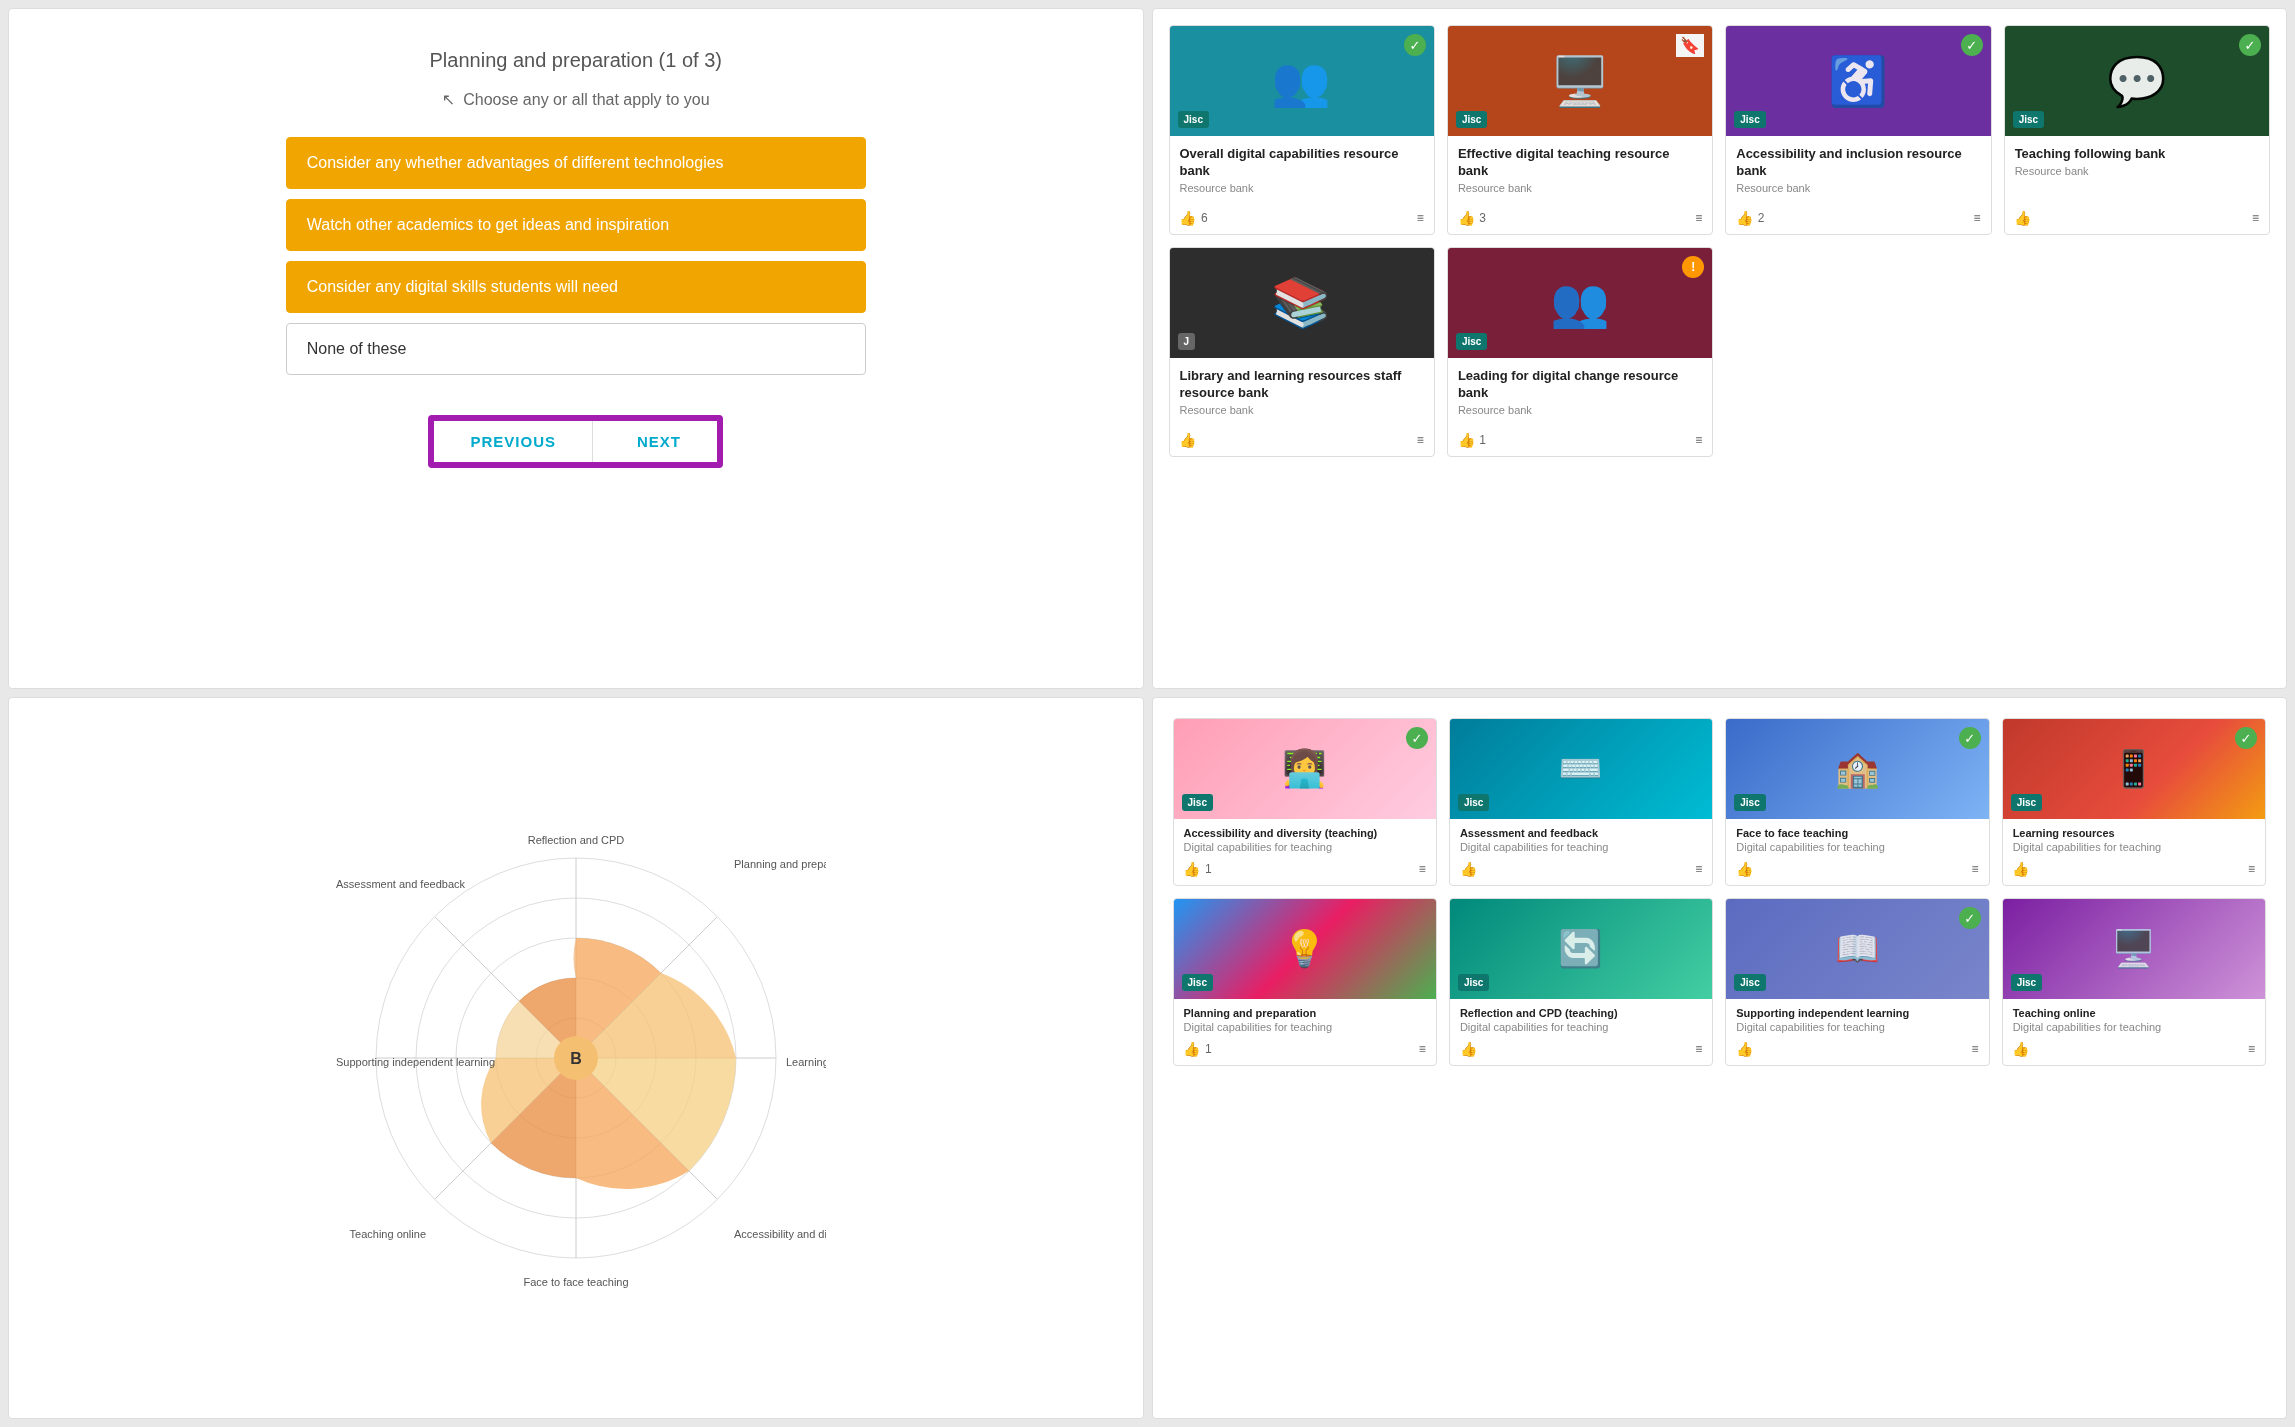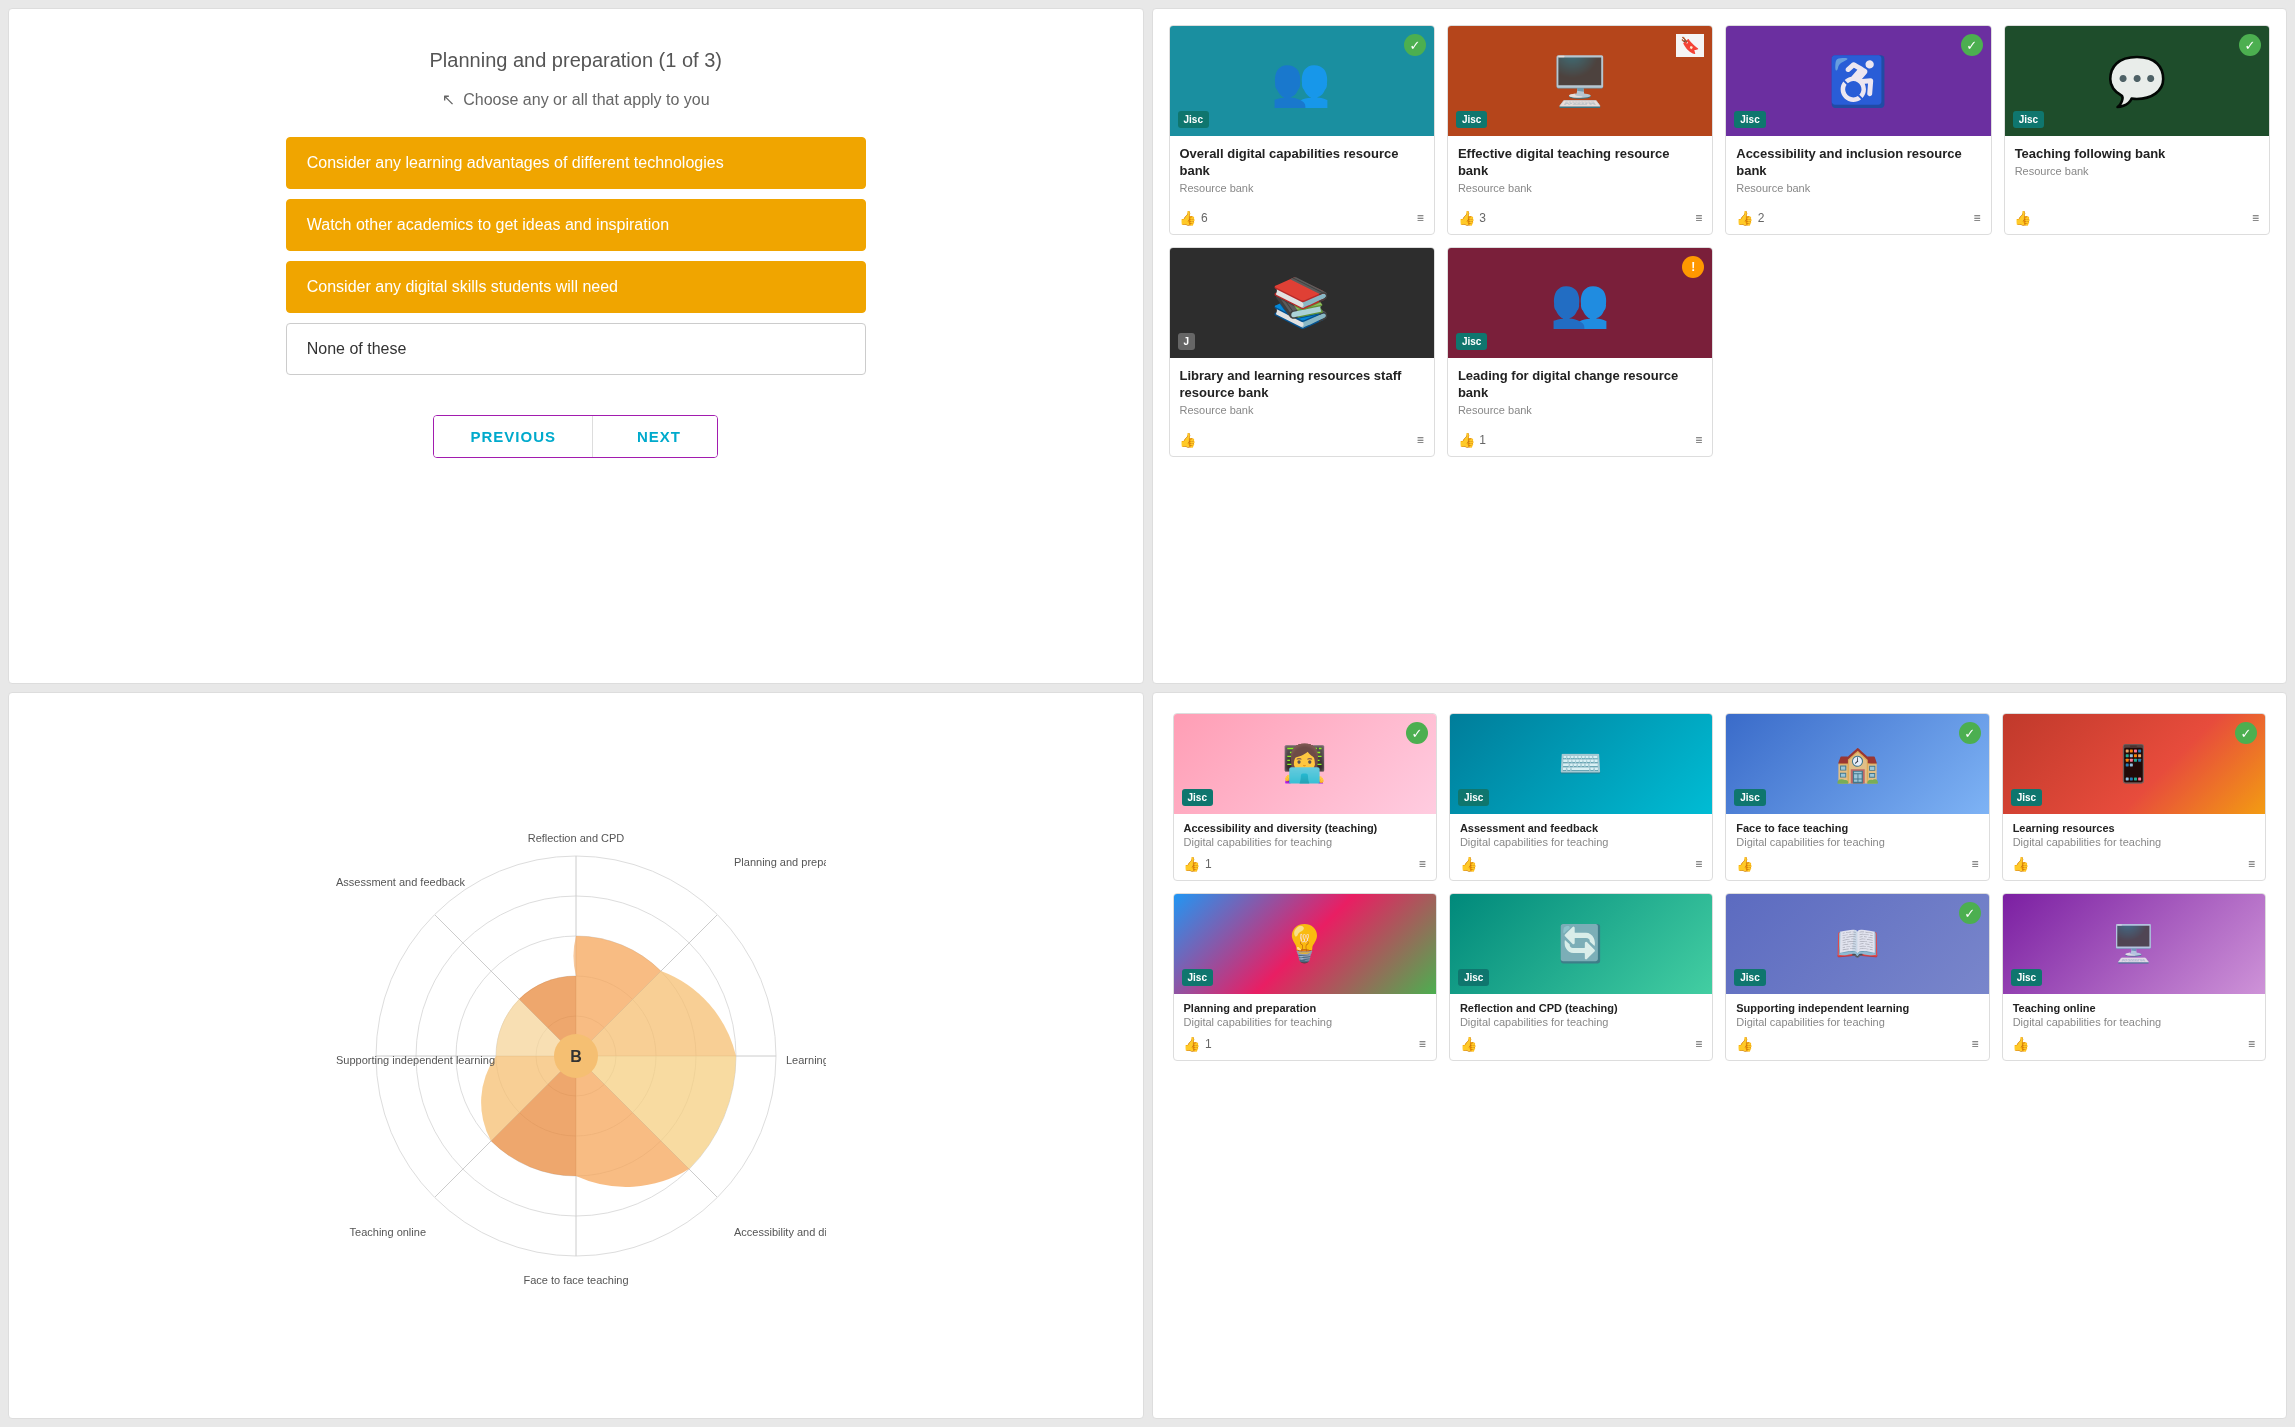--- a/index.html
+++ b/index.html
@@ -72,21 +72,21 @@
       color: #fff;
       border-color: #f0a500;
     }
     .quiz-option.unselected {
       background: #fff;
       color: #333;
     }
     .quiz-nav {
       display: flex;
       gap: 8px;
-      border: 1px solid #a21caf;
+      border: 6px solid #a21caf;
       border-radius: 4px;
       overflow: hidden;
       justify-content: center;
     }
     .quiz-nav-btn {
       padding: 12px 36px;
       font-size: 15px;
       font-weight: bold;
       cursor: pointer;
       background: #fff;
@@ -308,21 +308,21 @@
 </head>
 <body>
 
 <div class="panel quiz-panel">
   <div class="quiz-subtitle">Planning and preparation (1 of 3)</div>
   <div class="quiz-instruction">
     <span style="font-size:16px;">↖</span>
     <span>Choose any or all that apply to you</span>
   </div>
   <div class="quiz-options">
-    <div class="quiz-option selected">Consider any learning advantages of different technologies</div>
+    <div class="quiz-option selected">Consider any whether advantages of different technologies</div>
     <div class="quiz-option selected">Watch other academics to get ideas and inspiration</div>
     <div class="quiz-option selected">Consider any digital skills students will need</div>
     <div class="quiz-option unselected">None of these</div>
   </div>
   <div class="quiz-nav">
     <button class="quiz-nav-btn prev">PREVIOUS</button>
     <button class="quiz-nav-btn next">NEXT</button>
   </div>
 </div>
 

